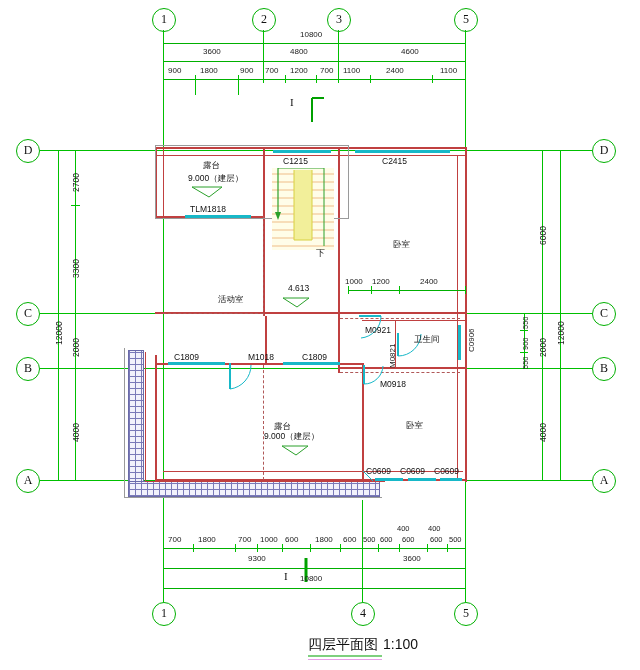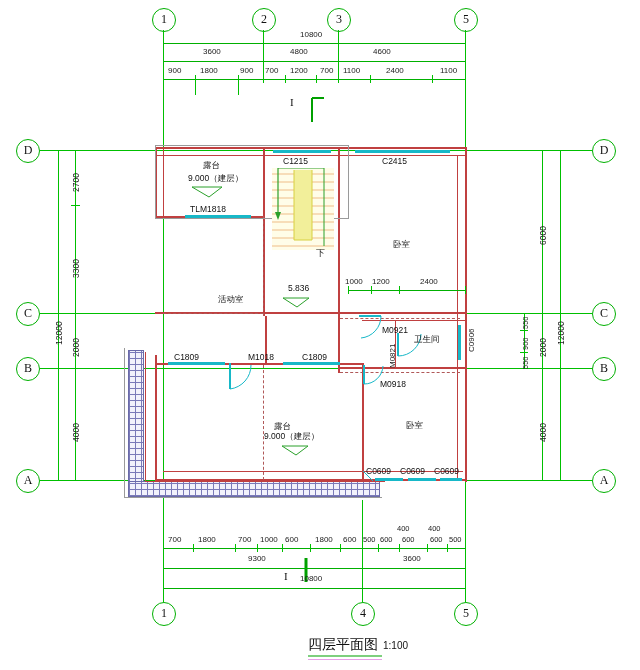--- a/index.html
+++ b/index.html
@@ -25,21 +25,21 @@
 
   
   .t{position:absolute;color:#1a1a1a;font-size:8px;white-space:nowrap;
      font-family:"Liberation Sans",sans-serif;letter-spacing:0px;}
   .tv{position:absolute;color:#1a1a1a;font-size:8.5px;white-space:nowrap;
       transform-origin:0 0;transform:rotate(-90deg);}
   .tcn{position:absolute;color:#111;font-size:8px;white-space:nowrap;}
   .tlbl{position:absolute;color:#111;font-size:8.5px;white-space:nowrap;}
 
   .title{position:absolute;color:#111;font-size:14px;white-space:nowrap;}
-  .title .sc{font-size:10px;}
+  .title .sc{font-size:14px;}
   .title-ul{position:absolute;height:2px;background:#7ed07e;}
   .title-ul2{position:absolute;height:1px;background:#e8a0e8;}
 
   
   .hatch{position:absolute;background:
      repeating-linear-gradient(90deg,#7a7ab8 0 1px,transparent 1px 6px),
      repeating-linear-gradient(0deg,#7a7ab8 0 1px,transparent 1px 6px);
      border:1px solid #6a6aa8;background-color:#f2f2fb;}
   .dimline{position:absolute;background:#00b000;height:1px;}
 </style>
@@ -58,21 +58,21 @@
   <div class="gl" style="left:338px;top:30px;width:1px;height:12px;"></div>
   <div class="gl" style="left:465px;top:30px;width:1px;height:12px;"></div>
 
   <div class="t" style="left:300px;top:30px;">10800</div>
   <div class="dimline" style="left:163px;top:43px;width:302px;"></div>
   <div class="gl" style="left:163px;top:40px;width:1px;height:7px;"></div>
   <div class="gl" style="left:465px;top:40px;width:1px;height:7px;"></div>
 
   <div class="t" style="left:203px;top:47px;">3600</div>
   <div class="t" style="left:290px;top:47px;">4800</div>
-  <div class="t" style="left:373px;top:47px;">4600</div>
+  <div class="t" style="left:401px;top:47px;">4600</div>
   <div class="dimline" style="left:163px;top:61px;width:302px;"></div>
   <div class="gl" style="left:163px;top:57px;width:1px;height:8px;"></div>
   <div class="gl" style="left:263px;top:57px;width:1px;height:8px;"></div>
   <div class="gl" style="left:338px;top:57px;width:1px;height:8px;"></div>
   <div class="gl" style="left:465px;top:57px;width:1px;height:8px;"></div>
 
   <div class="t" style="left:168px;top:66px;">900</div>
   <div class="t" style="left:200px;top:66px;">1800</div>
   <div class="t" style="left:240px;top:66px;">900</div>
   <div class="t" style="left:265px;top:66px;">700</div>
@@ -283,42 +283,42 @@
     </svg>
   </div>
 
   <div class="tlbl" style="left:190px;top:204px;">TLM1818</div>
   <div class="tlbl" style="left:283px;top:156px;">C1215</div>
   <div class="tlbl" style="left:382px;top:156px;">C2415</div>
 
   <div class="tlbl" style="left:393px;top:239px;">卧室</div>
   <div class="tlbl" style="left:218px;top:294px;">活动室</div>
 
-  <div class="tlbl" style="left:288px;top:283px;">5.836</div>
+  <div class="tlbl" style="left:288px;top:283px;">4.613</div>
   <div class="abs" style="left:283px;top:294px;">
     <svg width="30" height="11" viewBox="0 0 30 11">
       <path d="M0 1 L26 1 L14 10 Z" fill="none" stroke="#2aa02a" stroke-width="1"></path>
     </svg>
   </div>
 
   <div class="tlbl" style="left:414px;top:334px;">卫生间</div>
   <div class="tlbl" style="left:406px;top:420px;">卧室</div>
 
   <div class="tlbl" style="left:274px;top:421px;">露台</div>
   <div class="tlbl" style="left:264px;top:431px;">9.000（建层）</div>
   <div class="abs" style="left:282px;top:442px;">
     <svg width="30" height="11" viewBox="0 0 30 11">
       <path d="M0 1 L26 1 L14 10 Z" fill="none" stroke="#2aa02a" stroke-width="1"></path>
     </svg>
   </div>
 
   <div class="tlbl" style="left:174px;top:352px;">C1809</div>
   <div class="tlbl" style="left:248px;top:352px;">M1018</div>
   <div class="tlbl" style="left:302px;top:352px;">C1809</div>
-  <div class="tlbl" style="left:382px;top:325px;">M0921</div>
+  <div class="tlbl" style="left:365px;top:325px;">M0921</div>
   <div class="tv" style="left:388px;top:368px;font-size:8px;">M0821</div>
   <div class="tlbl" style="left:380px;top:379px;">M0918</div>
   <div class="tv" style="left:467px;top:352px;font-size:8px;">C0906</div>
   <div class="tlbl" style="left:366px;top:466px;">C0609</div>
   <div class="tlbl" style="left:400px;top:466px;">C0609</div>
   <div class="tlbl" style="left:434px;top:466px;">C0609</div>
 
   <div class="dimline" style="left:348px;top:290px;width:117px;"></div>
   <div class="gl" style="left:348px;top:286px;width:1px;height:8px;"></div>
   <div class="gl" style="left:371px;top:286px;width:1px;height:8px;"></div>

